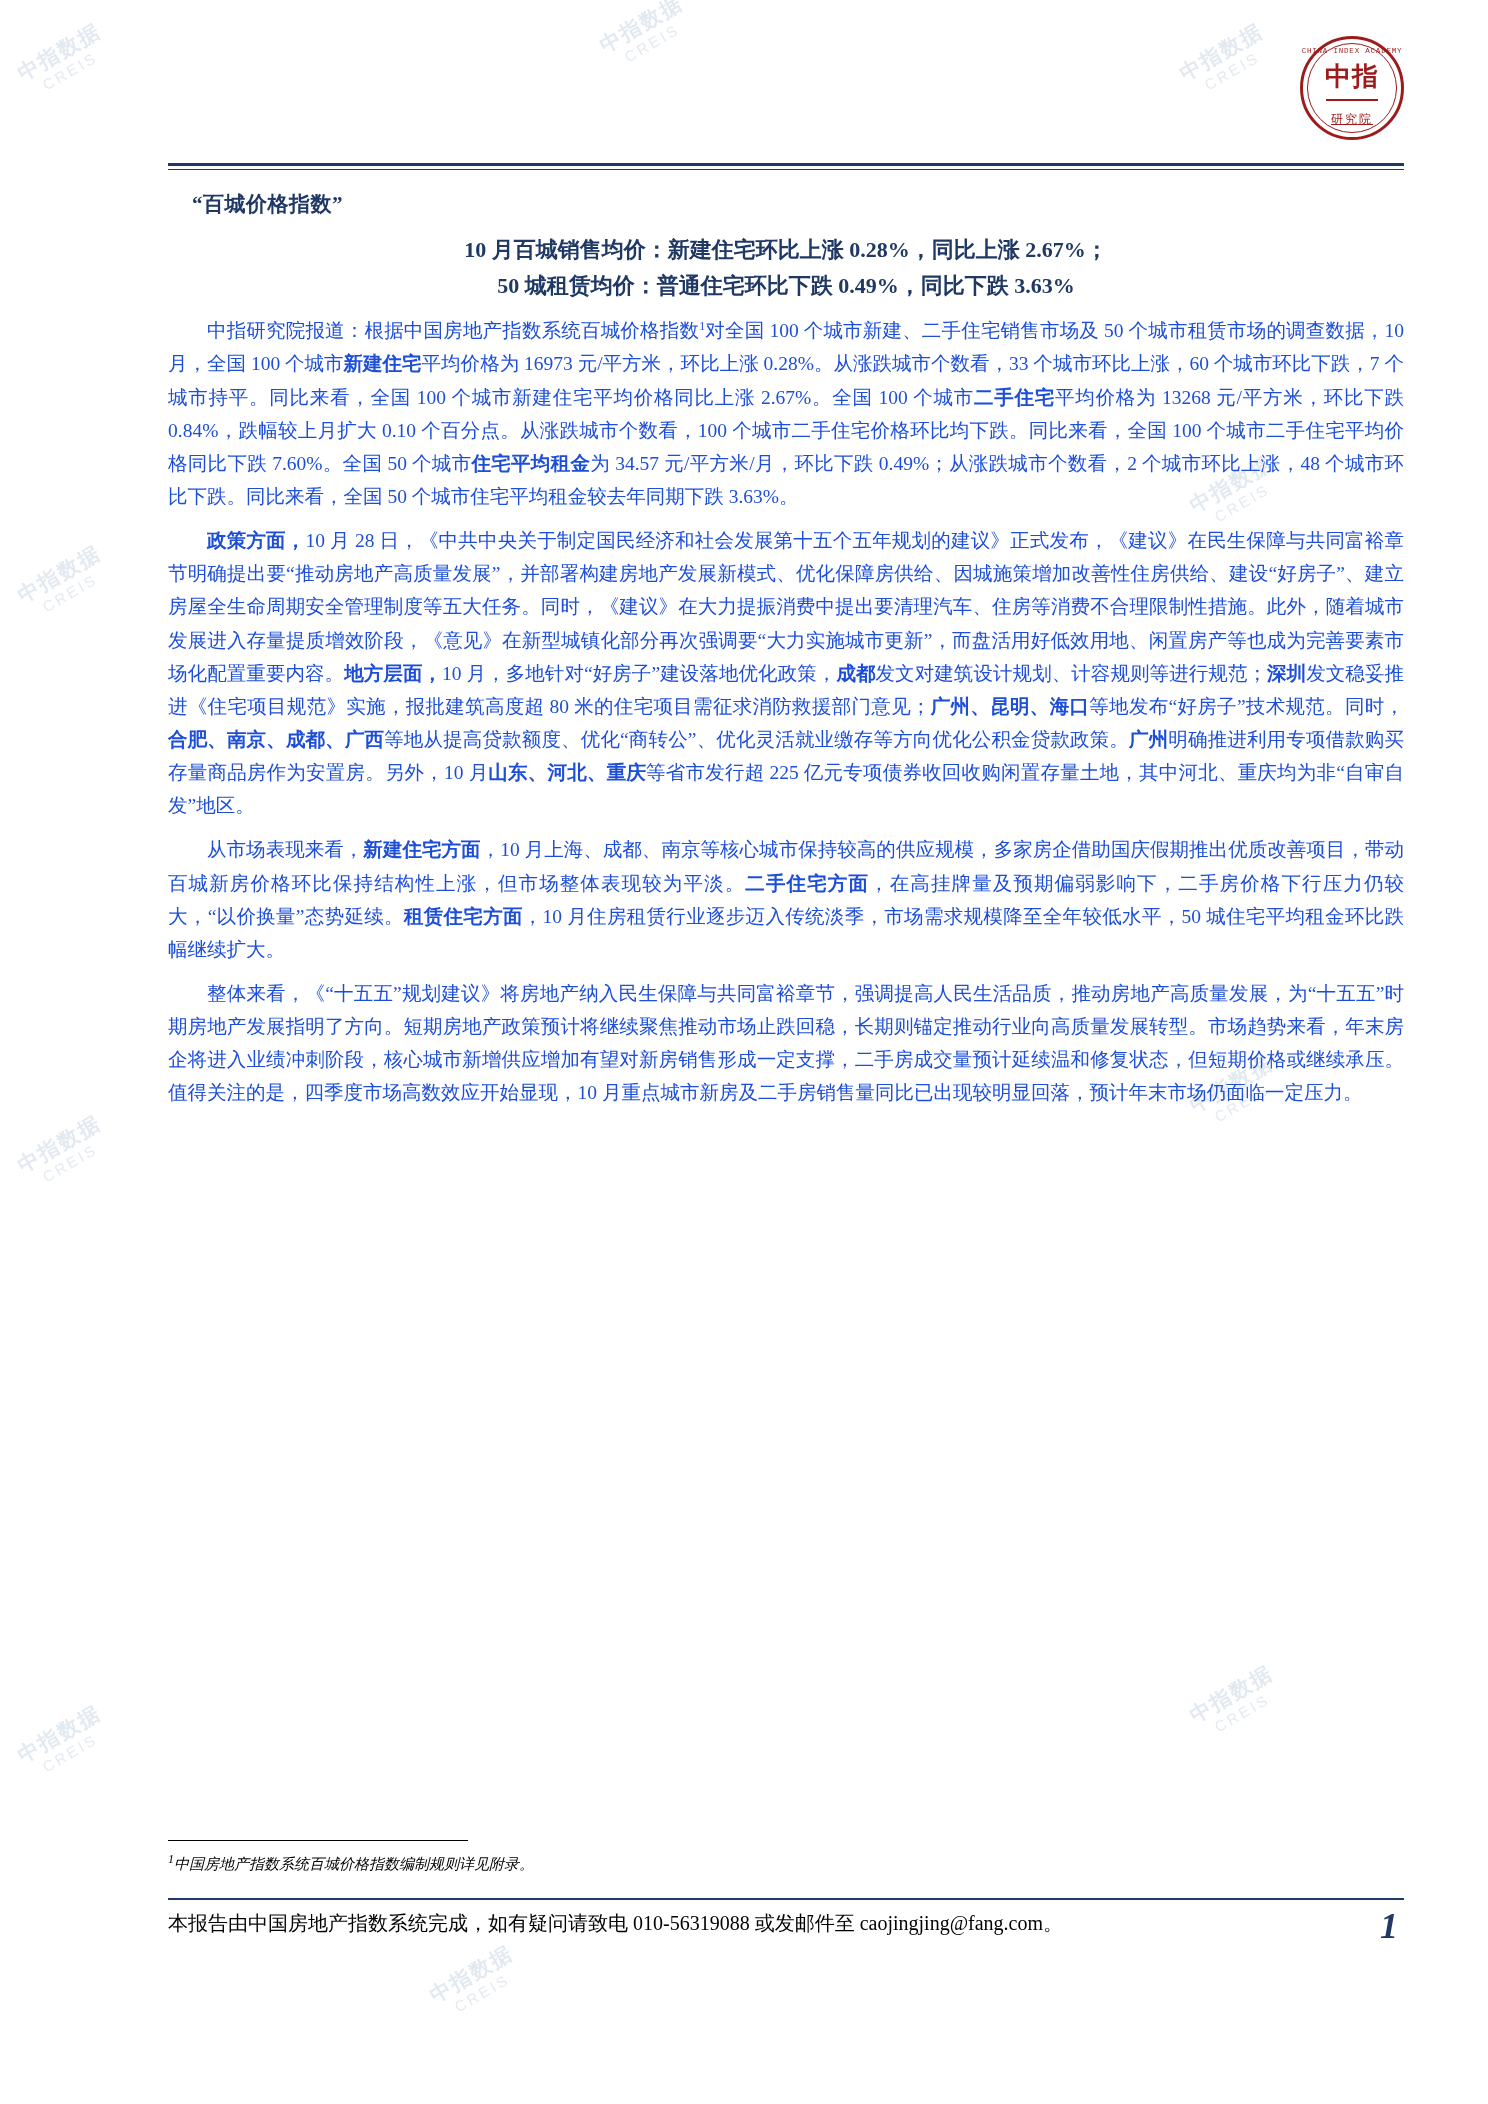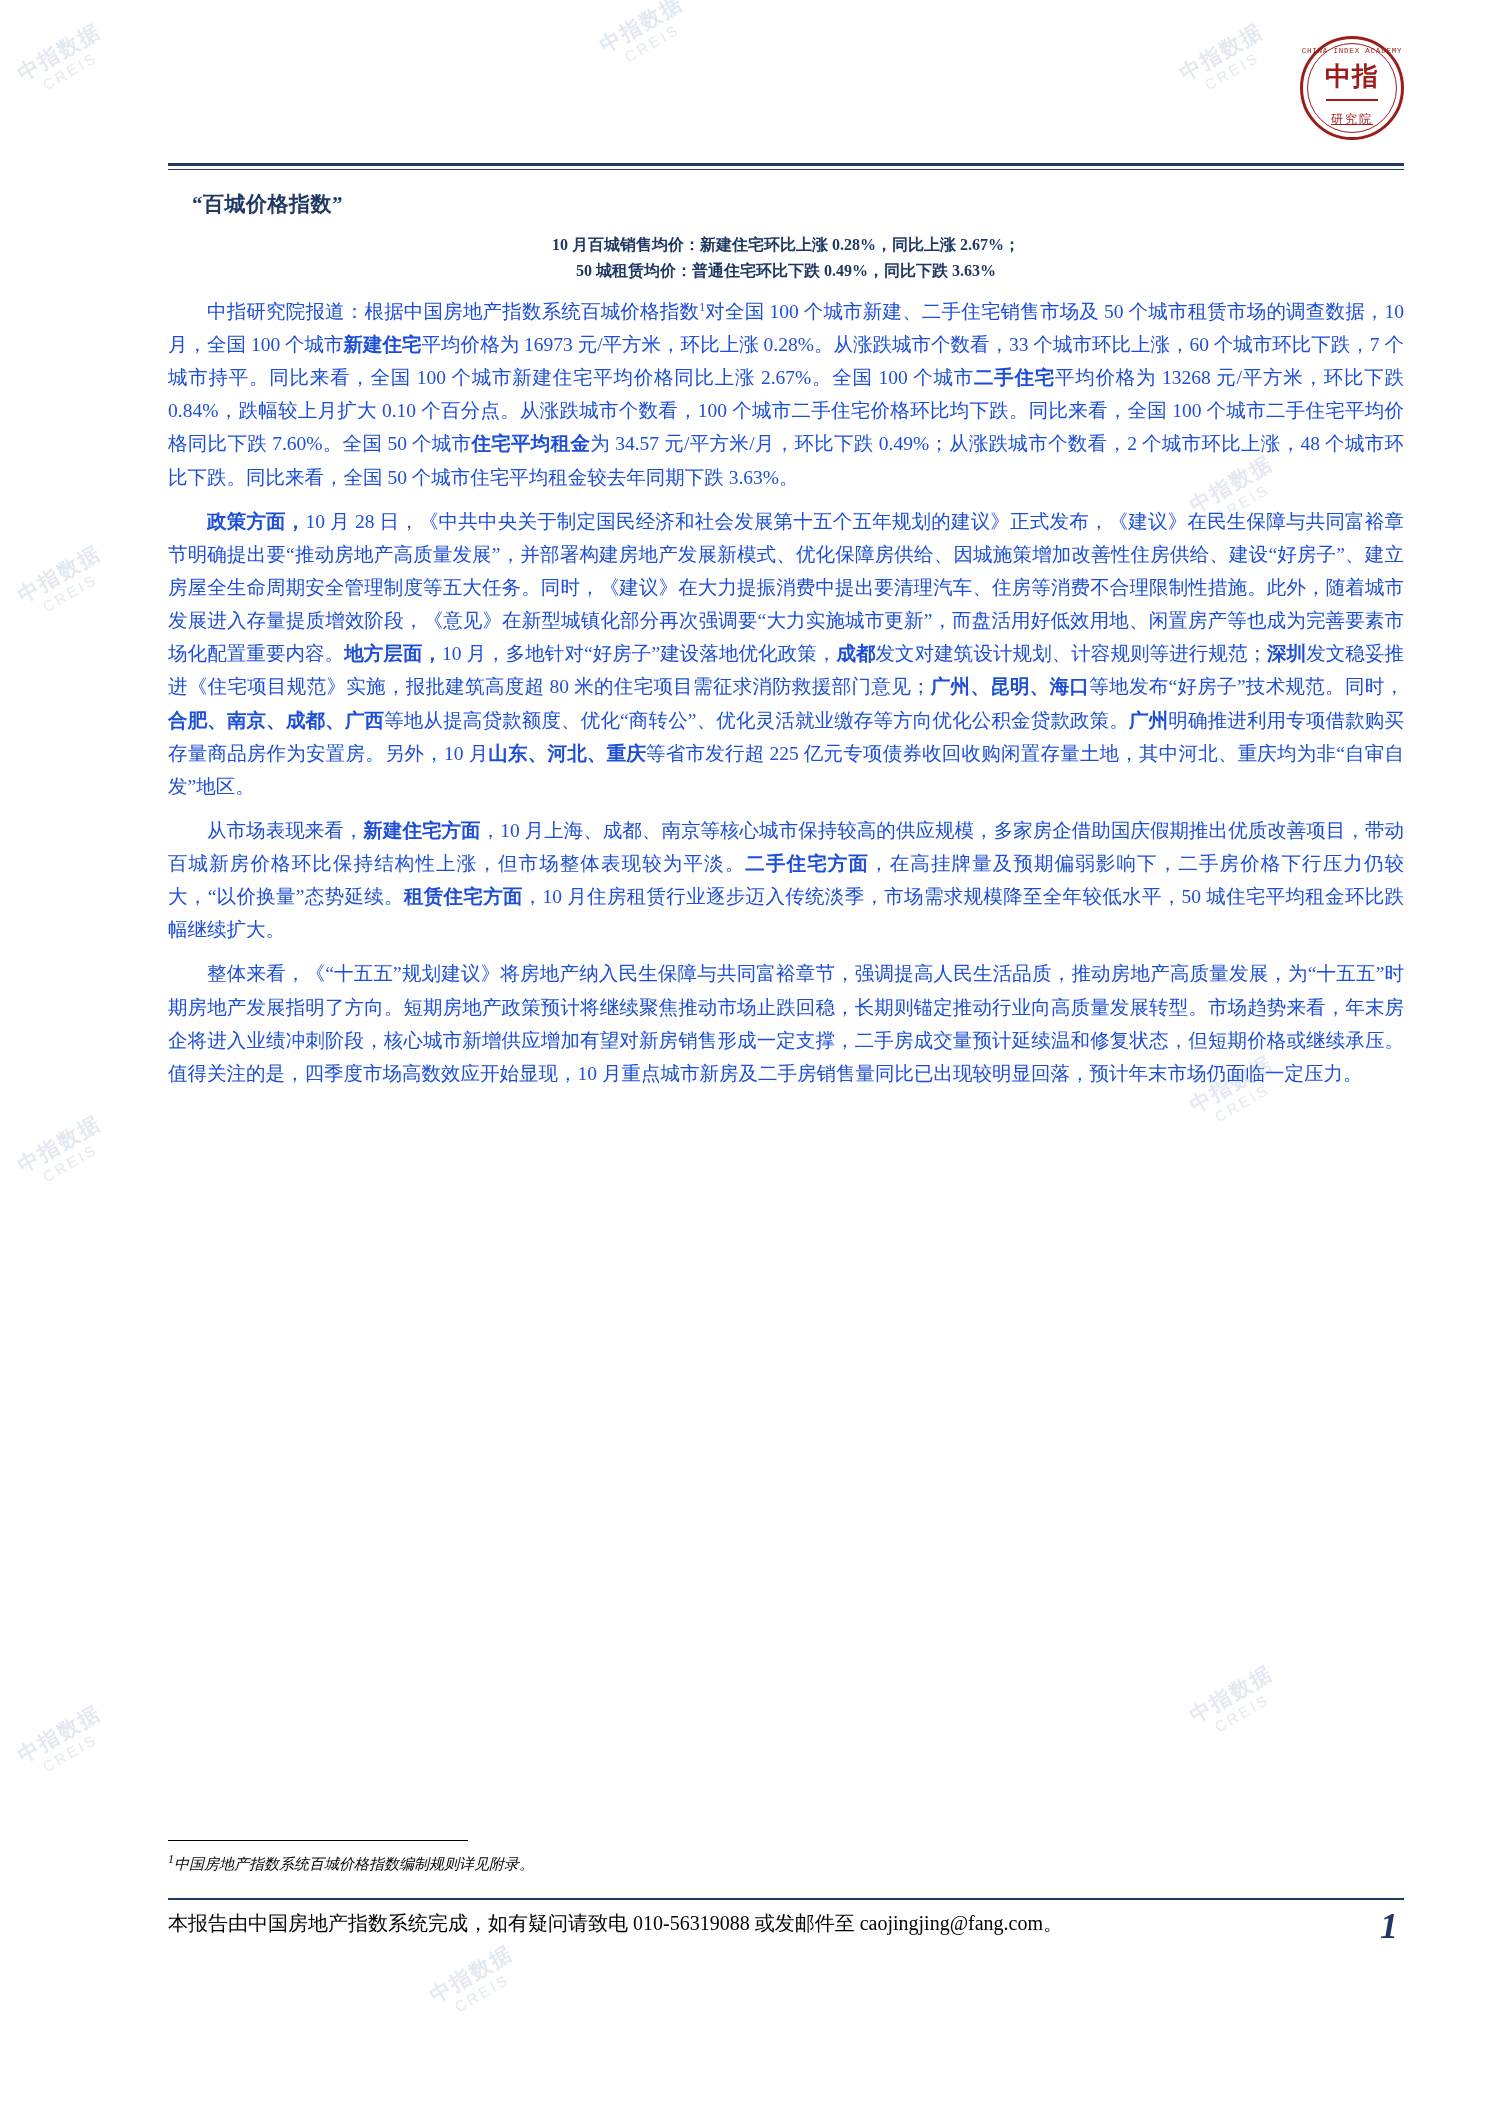--- a/index.html
+++ b/index.html
@@ -132,21 +132,21 @@
     color: #1f3864;
     font-weight: 700;
     font-size: 21px;
     margin: 0 0 14px 24px;
     letter-spacing: 0.5px;
   }
 
   .headline {
     color: #1f3864;
     font-weight: 700;
-    font-size: 16px;
+    font-size: 22px;
     line-height: 1.62;
     text-align: center;
     margin: 0 0 8px 0;
   }
   .headline .ln { display: block; }
   .headline .ln.l2, .headline .ln.l3 { text-align: center; }
 
   p.body {
     font-size: 19.5px;
     line-height: 1.70;

